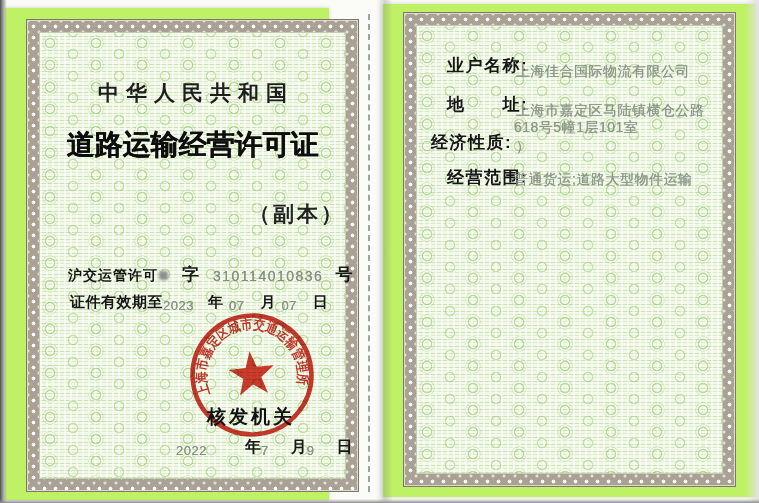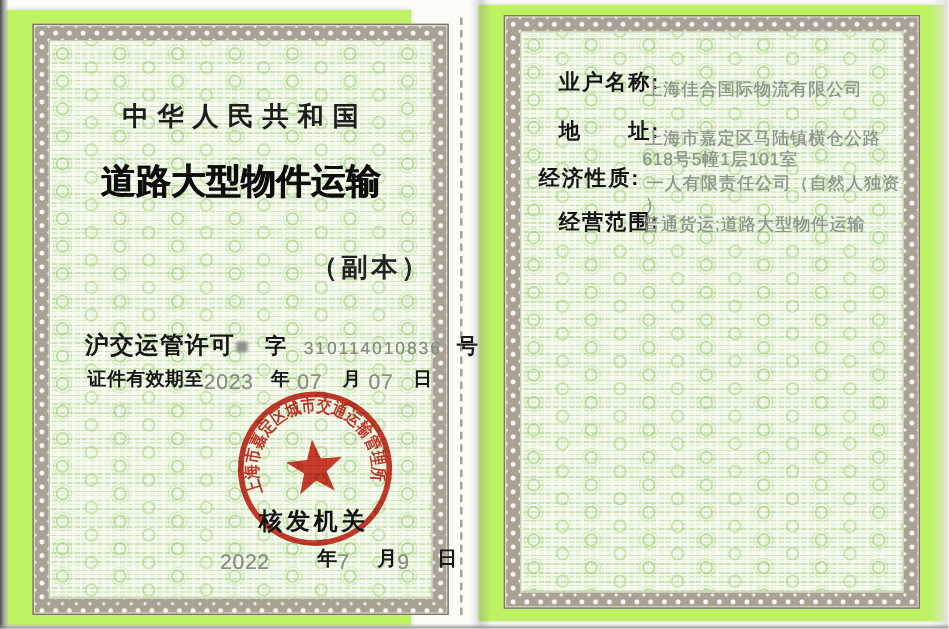--- a/index.html
+++ b/index.html
@@ -47,31 +47,31 @@
   .country{position:absolute;left:0;top:46px;width:100%;text-align:center;
     font-family:"Liberation Serif",serif;font-size:21px;font-weight:600;color:#1d1d1d;
     letter-spacing:7px;text-indent:7px;}
   .main-title{position:absolute;left:0;top:93px;width:100%;text-align:center;
     font-size:28px;font-weight:900;color:#0d0d0d;letter-spacing:0px;
     text-shadow:.6px 0 0 #0d0d0d;}
   .copy-type{position:absolute;left:0;top:167px;width:100%;text-align:right;
     font-family:"Liberation Serif",serif;font-size:21px;font-weight:600;color:#222;letter-spacing:3px;}
 
   .lic-row{position:absolute;left:28px;top:230px;white-space:nowrap;color:#161616;}
-  .lic-prefix{font-size:19px;font-weight:700;letter-spacing:1px;}
+  .lic-prefix{font-size:14px;font-weight:700;letter-spacing:1px;}
   .smudge{display:inline-block;width:9px;height:9px;margin-left:1px;border-radius:2px;
     background:#8e8e8e;filter:blur(1.4px);vertical-align:baseline;}
   .lic-zi{font-size:17px;font-weight:700;margin-left:14px;}
   .lic-num{font-size:14px;color:#878d81;letter-spacing:1.5px;margin-left:14px;
     position:relative;top:1px;text-shadow:0 0 .5px rgba(130,135,125,.9);}
   .lic-hao{font-size:17px;font-weight:700;margin-left:12px;}
 
   .valid-row{position:absolute;left:30px;top:260px;white-space:nowrap;color:#161616;}
   .valid-label{font-size:15px;font-weight:700;letter-spacing:.5px;}
-  .typed{font-size:17px;color:#8b9186;position:relative;top:3px;letter-spacing:.5px;
+  .typed{font-size:13px;color:#8b9186;position:relative;top:3px;letter-spacing:.5px;
     text-shadow:0 0 .5px rgba(130,140,125,.9);}
   .u{font-size:15px;font-weight:700;}
   .ml6{margin-left:6px;} .ml14{margin-left:14px;} .ml16{margin-left:16px;}
   .ml22{margin-left:22px;} .ml38{margin-left:38px;}
 
   .stamp{position:absolute;left:146px;top:276px;width:132px;height:132px;
     mix-blend-mode:multiply;opacity:.92;transform:rotate(-6deg);}
   .issuer{position:absolute;left:150px;top:371px;width:122px;text-align:center;
     font-size:19px;font-weight:800;color:#111;letter-spacing:3px;z-index:3;}
   .issue-row{position:absolute;left:136px;top:404px;white-space:nowrap;color:#161616;z-index:3;}
@@ -86,21 +86,21 @@
 </head>
 <body>
 
 <div class="canvas">
 
   <div class="page page-l">
     <div class="frame frame-l">
       <div class="inner">
 
         <div class="country">中华人民共和国</div>
-        <div class="main-title">道路大型物件运输</div>
+        <div class="main-title">道路运输经营许可证</div>
         <div class="copy-type">（副本）</div>
 
         <div class="lic-row">
           <span class="lic-prefix">沪交运管许可</span><span class="smudge"></span><span class="lic-zi">字</span><span class="lic-num">310114010836</span><span class="lic-hao">号</span>
         </div>
 
         <div class="valid-row">
           <span class="valid-label">证件有效期至</span><span class="typed">2023</span><span class="u ml14">年</span><span class="typed ml6">07</span><span class="u ml16">月</span><span class="typed ml6">07</span><span class="u ml16">日</span>
         </div>
 
@@ -133,21 +133,20 @@
         </div>
 
         <div class="field-label" style="left:30px;top:67px">地　　址:</div>
         <div class="field-value" style="left:99px;top:76px">
           <div>上海市嘉定区马陆镇横仓公路</div>
           <div style="margin-left:-2px">618号5幢1层101室</div>
         </div>
 
         <div class="field-label" style="left:14px;top:105px">经济性质:</div>
         <div class="field-value" style="left:100px;top:112px">
-          <div>一人有限责任公司（自然人独资</div>
           <div style="margin-left:-1px">）</div>
         </div>
 
         <div class="field-label" style="left:30px;top:140px">经营范围:</div>
         <div class="field-value" style="left:97px;top:145px">
           <div>普通货运;道路大型物件运输</div>
         </div>
 
       </div>
     </div>

